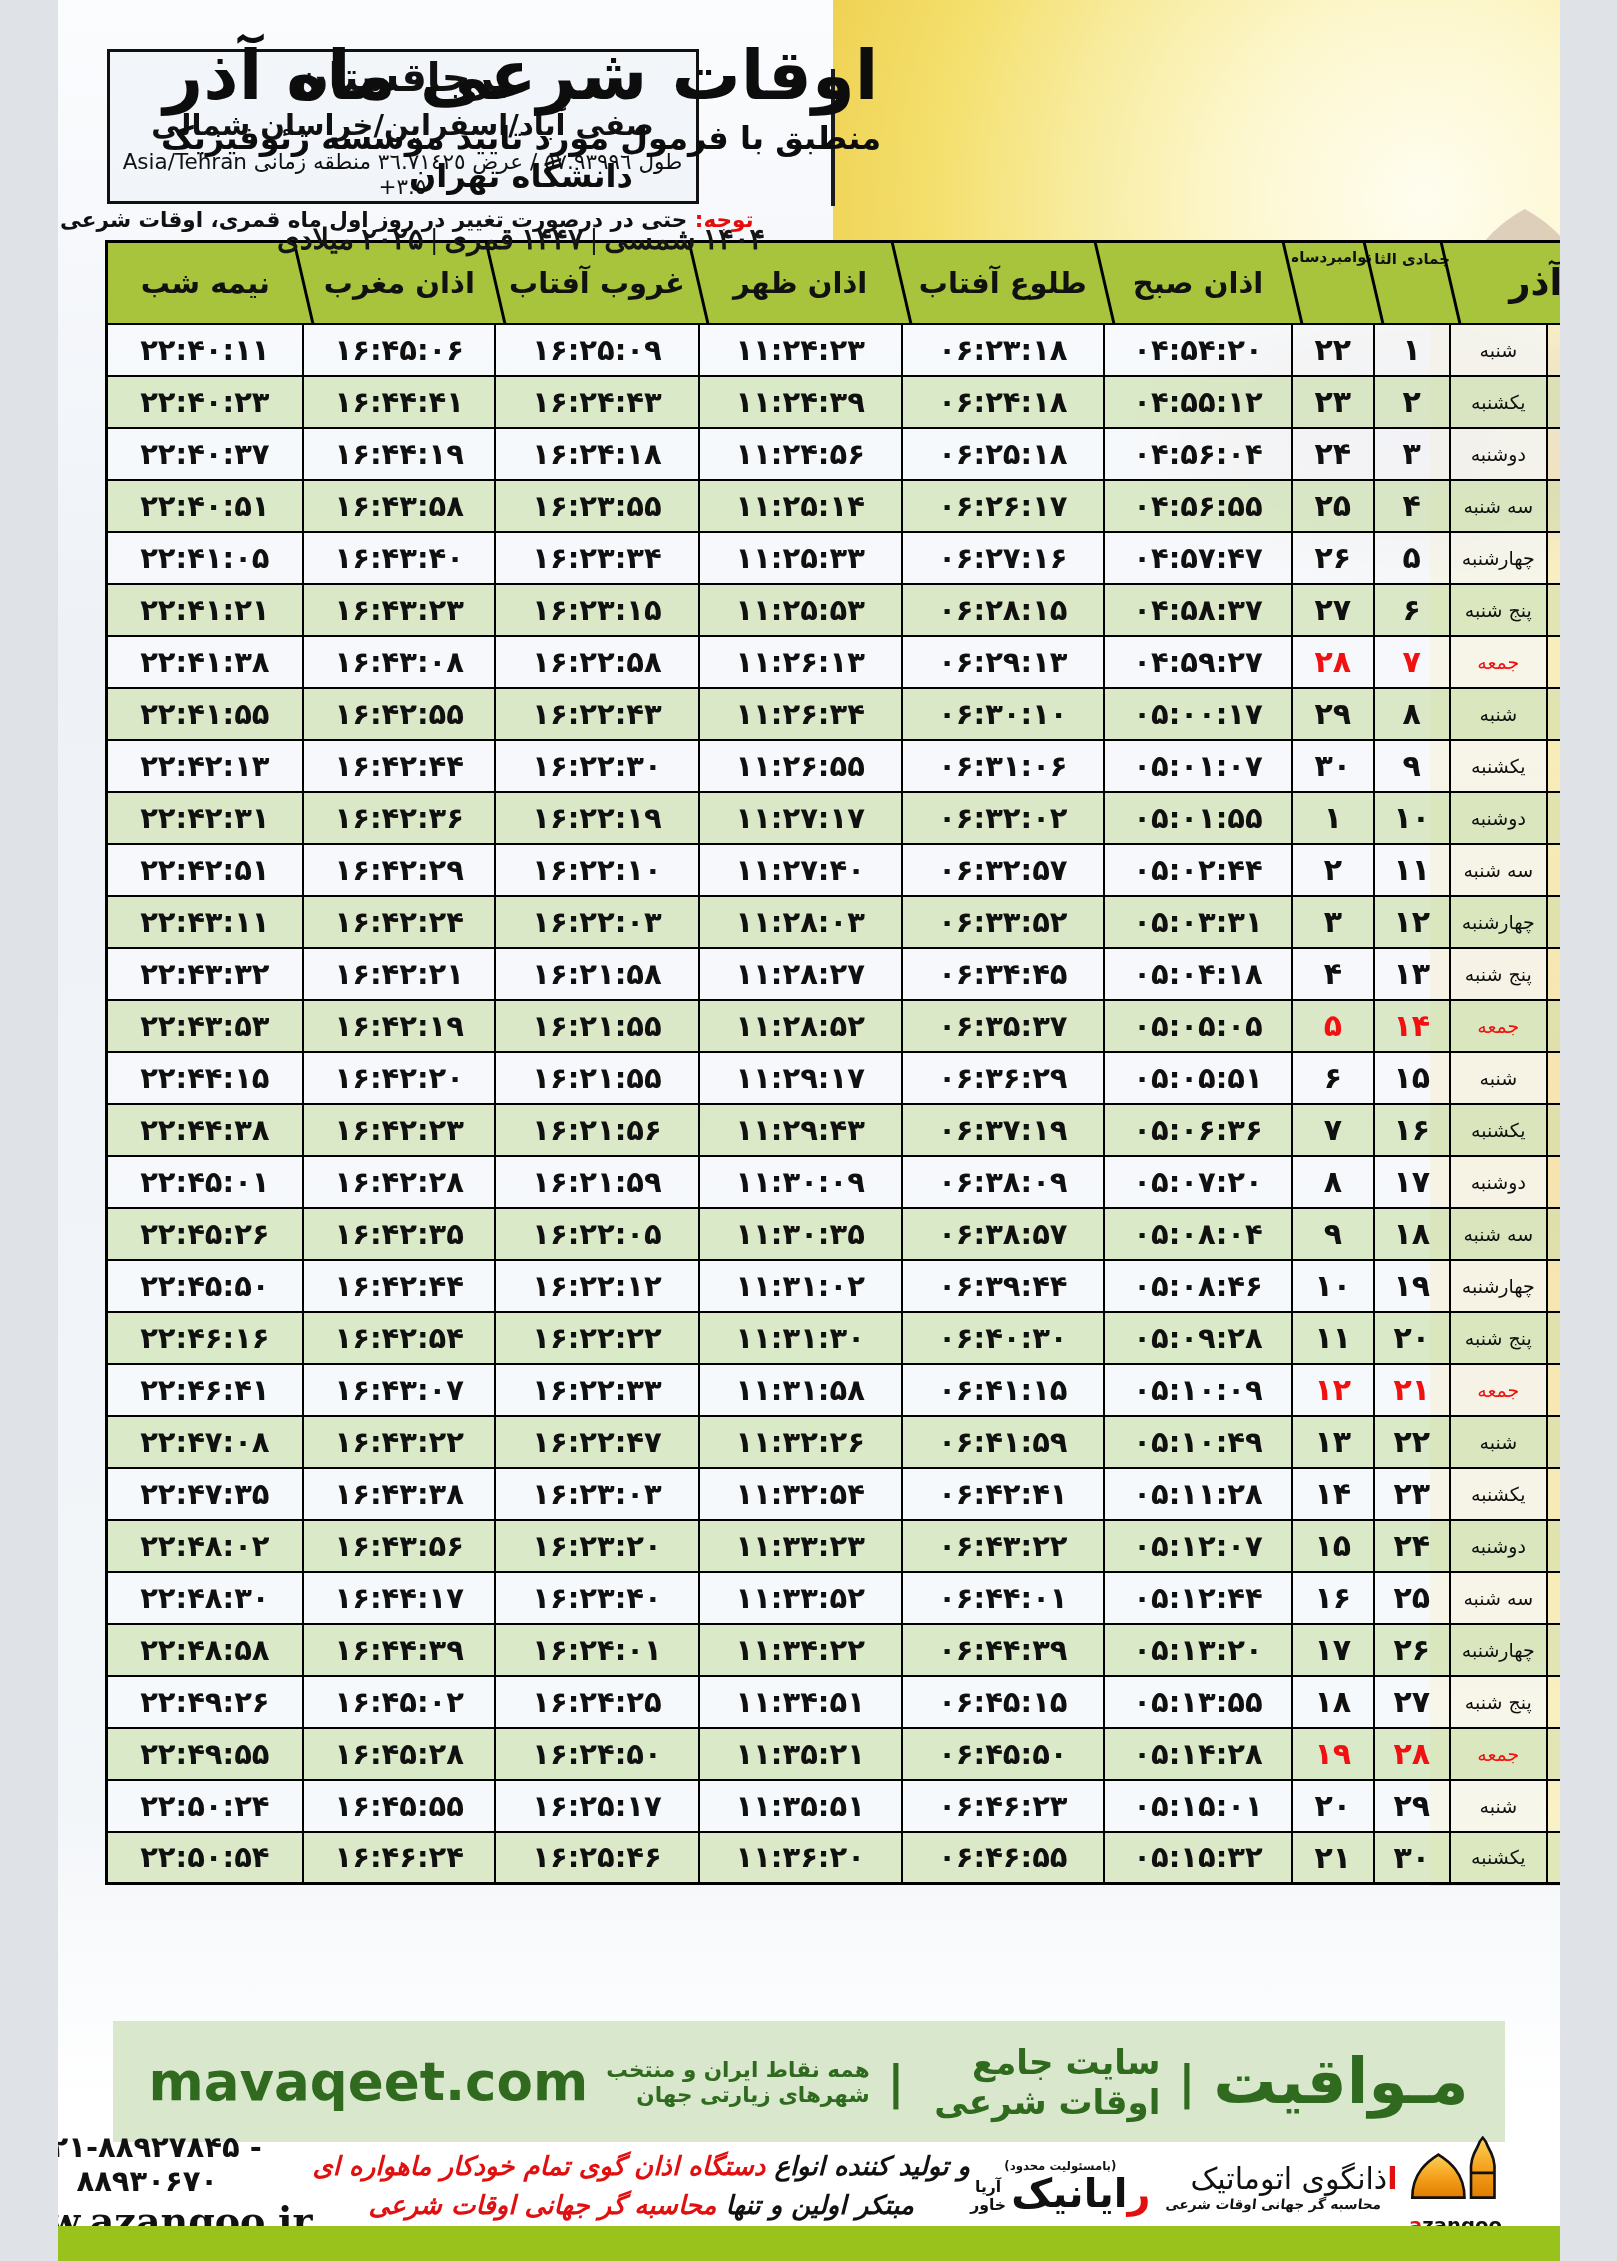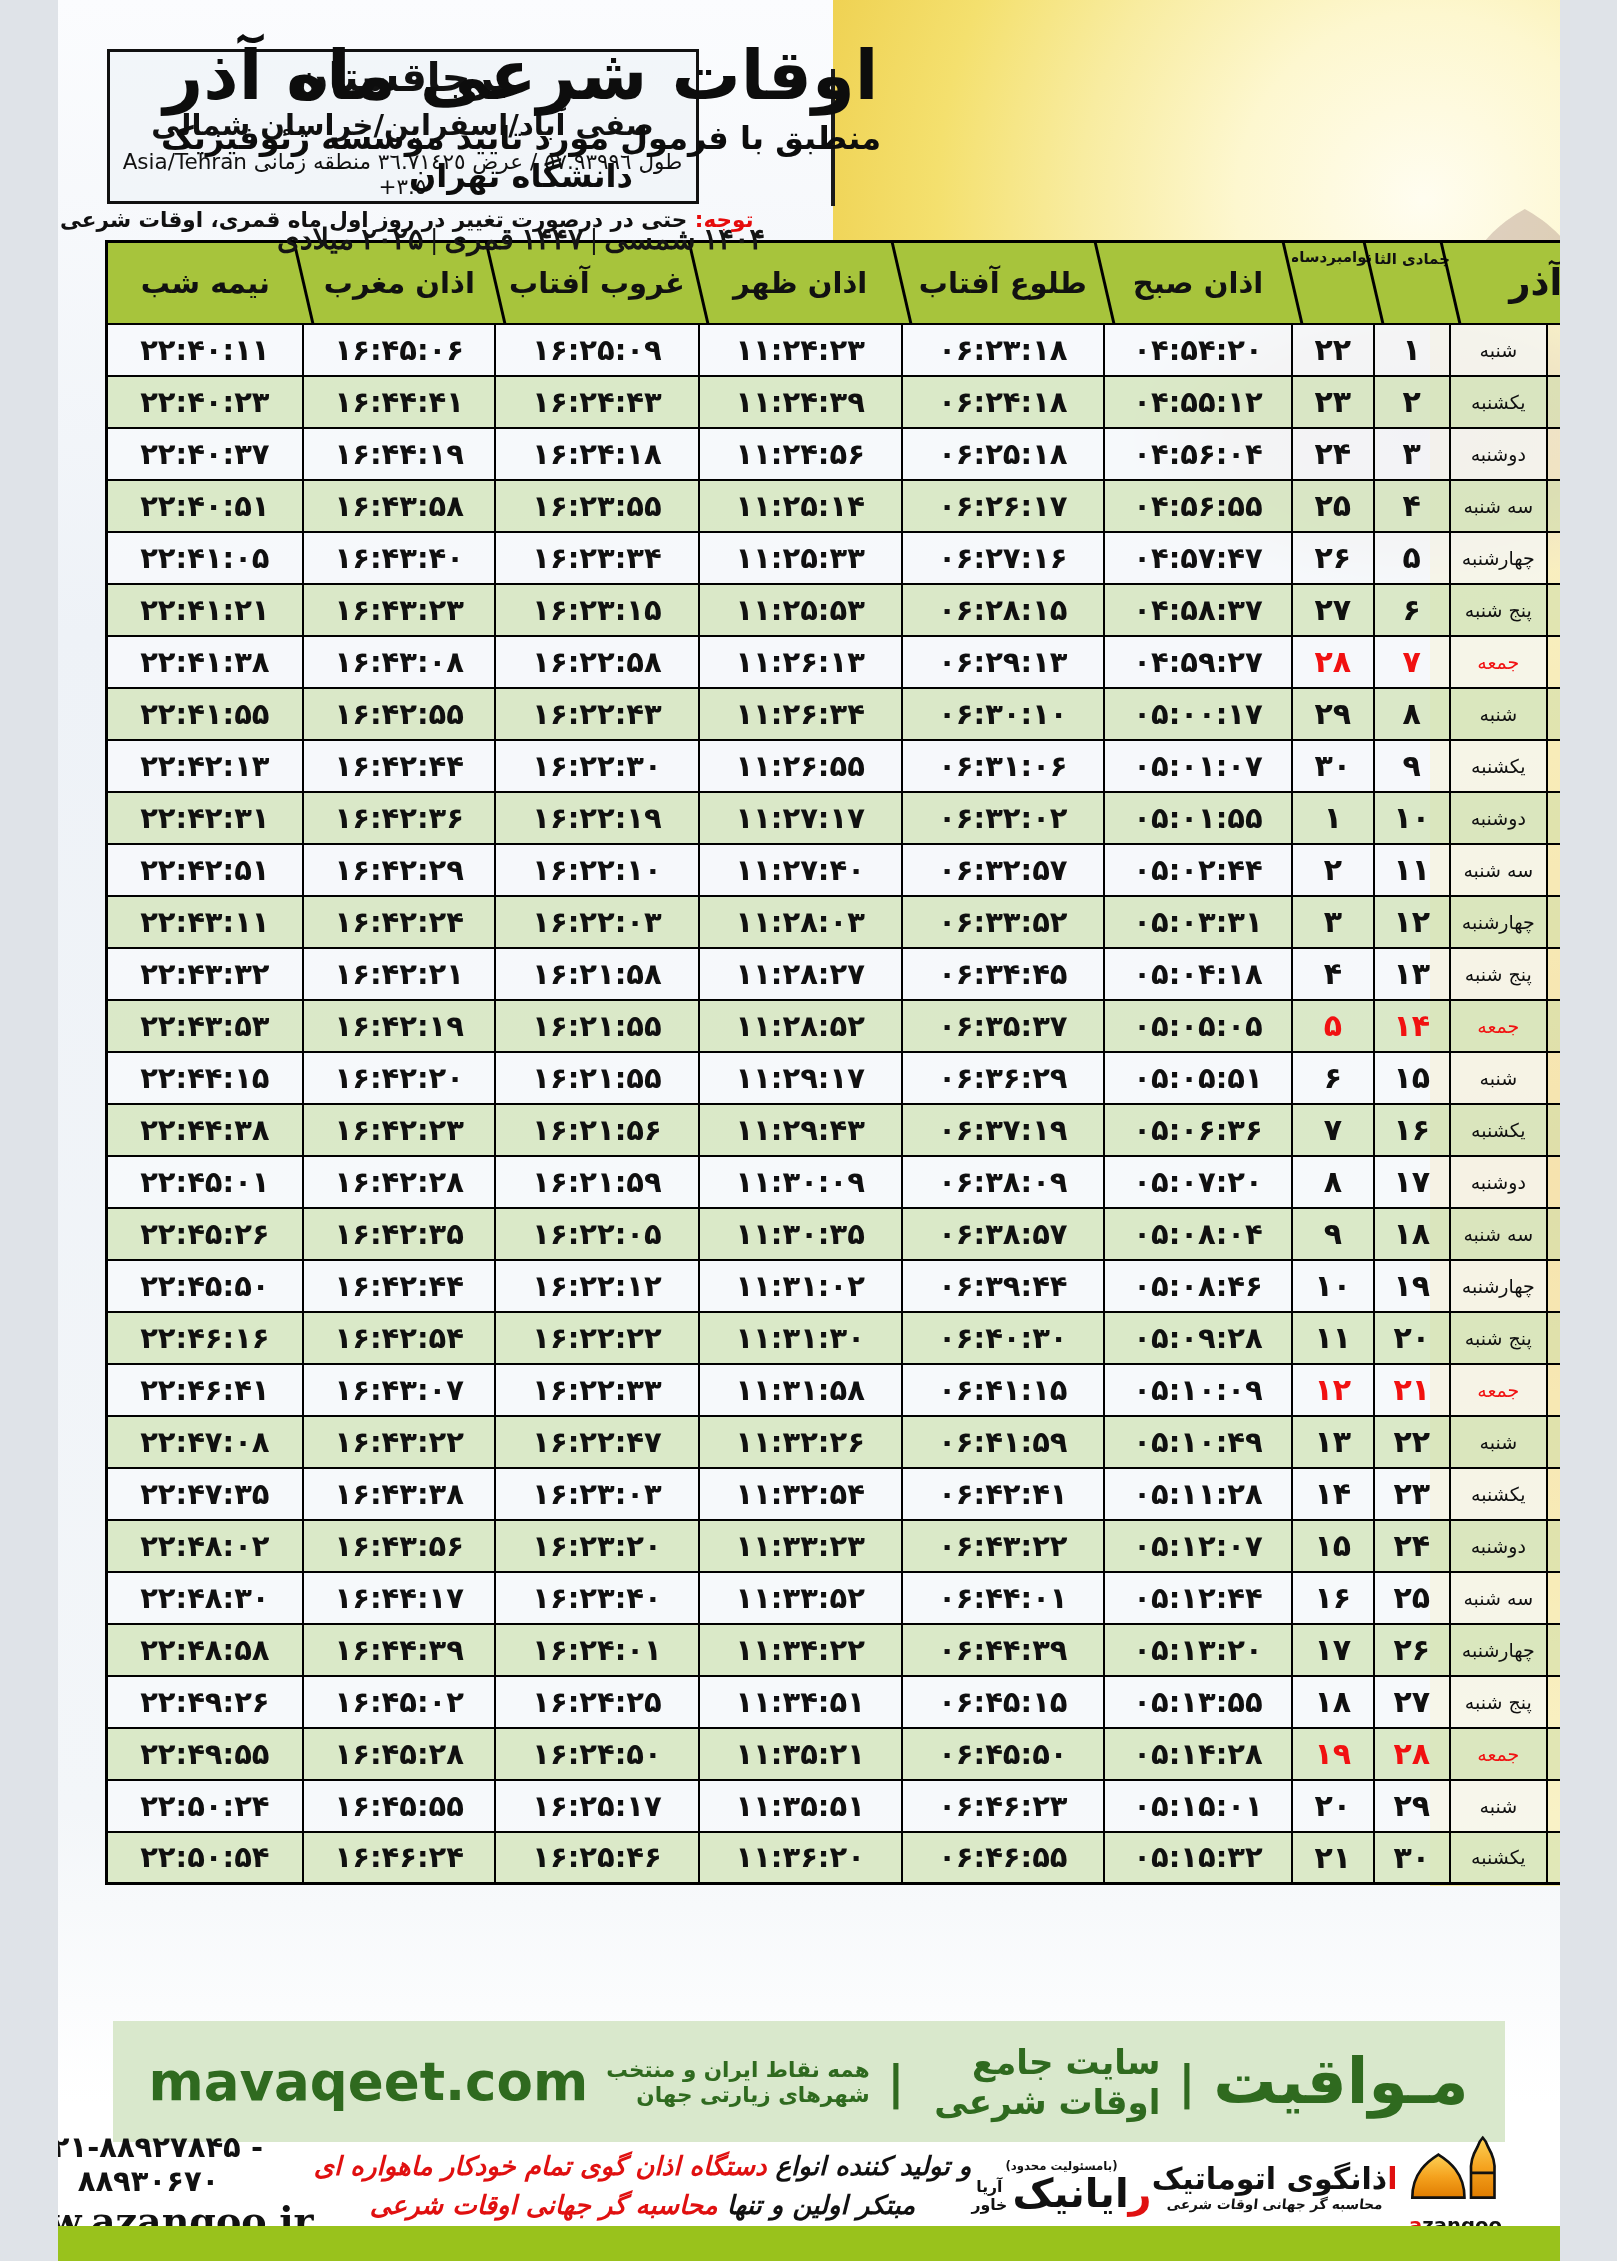--- a/index.html
+++ b/index.html
@@ -69,21 +69,21 @@
   .mv-brand { font-size:63px; font-weight:bold; }
   .mv-sep { font-size:46px; font-weight:bold; }
   .mv-tag1 { font-size:34px; font-weight:bold;text-align:right; }
   .mv-tag2 { font-size:21.5px; font-weight:bold; }
   .mv-domain { font-size:53px; font-weight:bold; color:#2f6a1f; direction:ltr; }
 
   .logos-row { position:absolute; left:55px; right:55px; top:2146px; height:80px; z-index:3;
                display:flex; align-items:center; justify-content:space-between; }
   .azangoo-logo { display:flex; align-items:center; gap:9px; }
   .az-text { text-align:center; }
-  .az-title { font-size:30px; font-weight:bold; color:#111; white-space:nowrap; }
+  .az-title { font-size:30px; font-weight:normal; color:#111; white-space:nowrap;margin-left:40px; }
   .az-title b { color:#e01010; }
   .az-sub { font-size:13.7px; font-weight:bold; color:#111; white-space:nowrap; transform:skewX(-6deg); }
   .az-latin { font-size:19.6px; font-weight:bold; color:#111; direction:ltr; text-align:center; }
   .az-latin b { color:#e01010; }
   .rayanik-logo { text-align:center; position:relative; }
   .ry-ltd { font-size:11.7px; font-weight:bold; color:#111; }
   .ry-row { display:flex; align-items:flex-end; gap:5.2px; justify-content:center; }
   .ry-name { font-size:40px; font-weight:bold; color:#111; line-height:1; }
   .ry-name b { color:#e01010; }
   .ry-khavar { font-size:15.7px; font-weight:bold; color:#111; line-height:1.1; }

